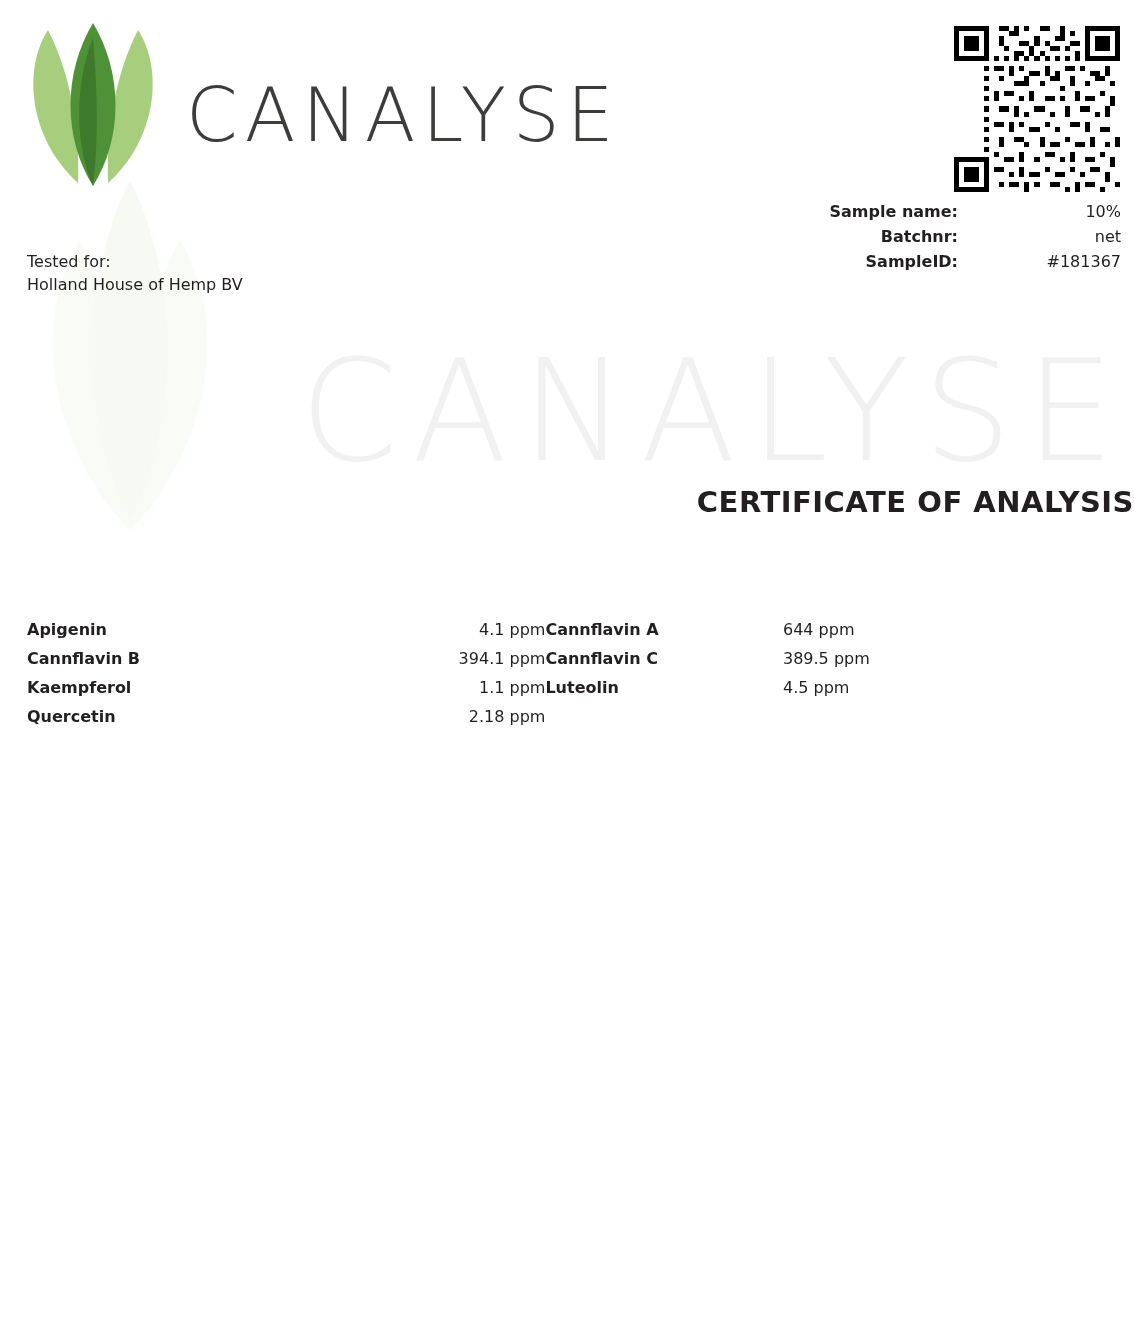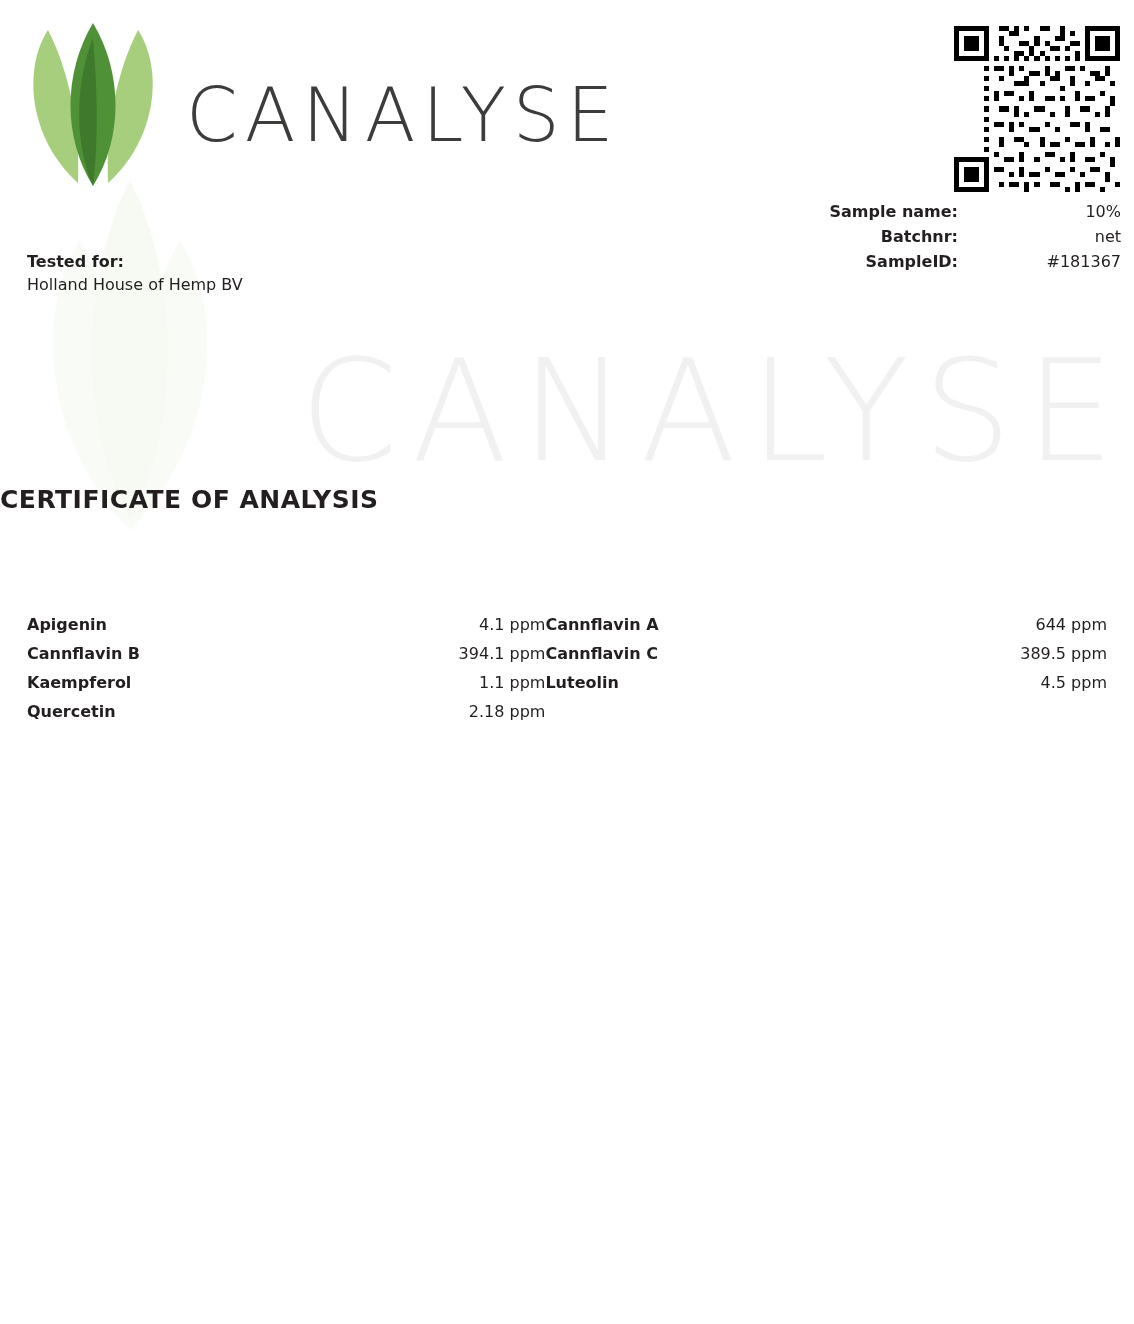--- a/index.html
+++ b/index.html
@@ -81,21 +81,21 @@
     height: 150px;
   }
   .tested-for {
     position: absolute;
     left: 27px;
     top: 50px;
     font-size: 16px;
     line-height: 23px;
   }
   .tested-for .lbl {
-    font-weight: bold;
+    font-weight: normal;
   }
   .sample-table {
     position: absolute;
     right: 0px;
     top: 0px;
     width: 430px;
     font-size: 16px;
     border-collapse: collapse;
   }
   .sample-table td {
@@ -115,22 +115,22 @@
     padding-right: 13px;
   }
   .sample-table tr.spacer td {
     height: 16px;
     line-height: 16px;
     font-size: 1px;
   }
 
   
   .coa-title {
-    text-align: left;
-    font-size: 25px;
+    text-align: right;
+    font-size: 29px;
     font-weight: bold;
     letter-spacing: .5px;
     margin-top: 135px;
     color: #231f20;
   }
 
   
   .panel {
     margin: 96px 27px 0 27px;
   }
@@ -162,21 +162,21 @@
     text-align: right;
     width: 26%;
     padding-right: 38px;
   }
   td.name2 {
     font-weight: bold;
     width: 22%;
     padding-left: 10px;
   }
   td.val2 {
-    text-align: right;
+    text-align: left;
     width: 30%;
     padding-right: 40px;
     margin-top: 16px;
   }
 </style>
 </head>
 <body>
 
 <svg class="leaf-watermark" viewBox="0 0 240 420">
   <path d="M120 410 C 40 330, 20 200, 70 120 C 105 180, 120 280, 120 410 Z" fill="#f3f8ee"></path>

